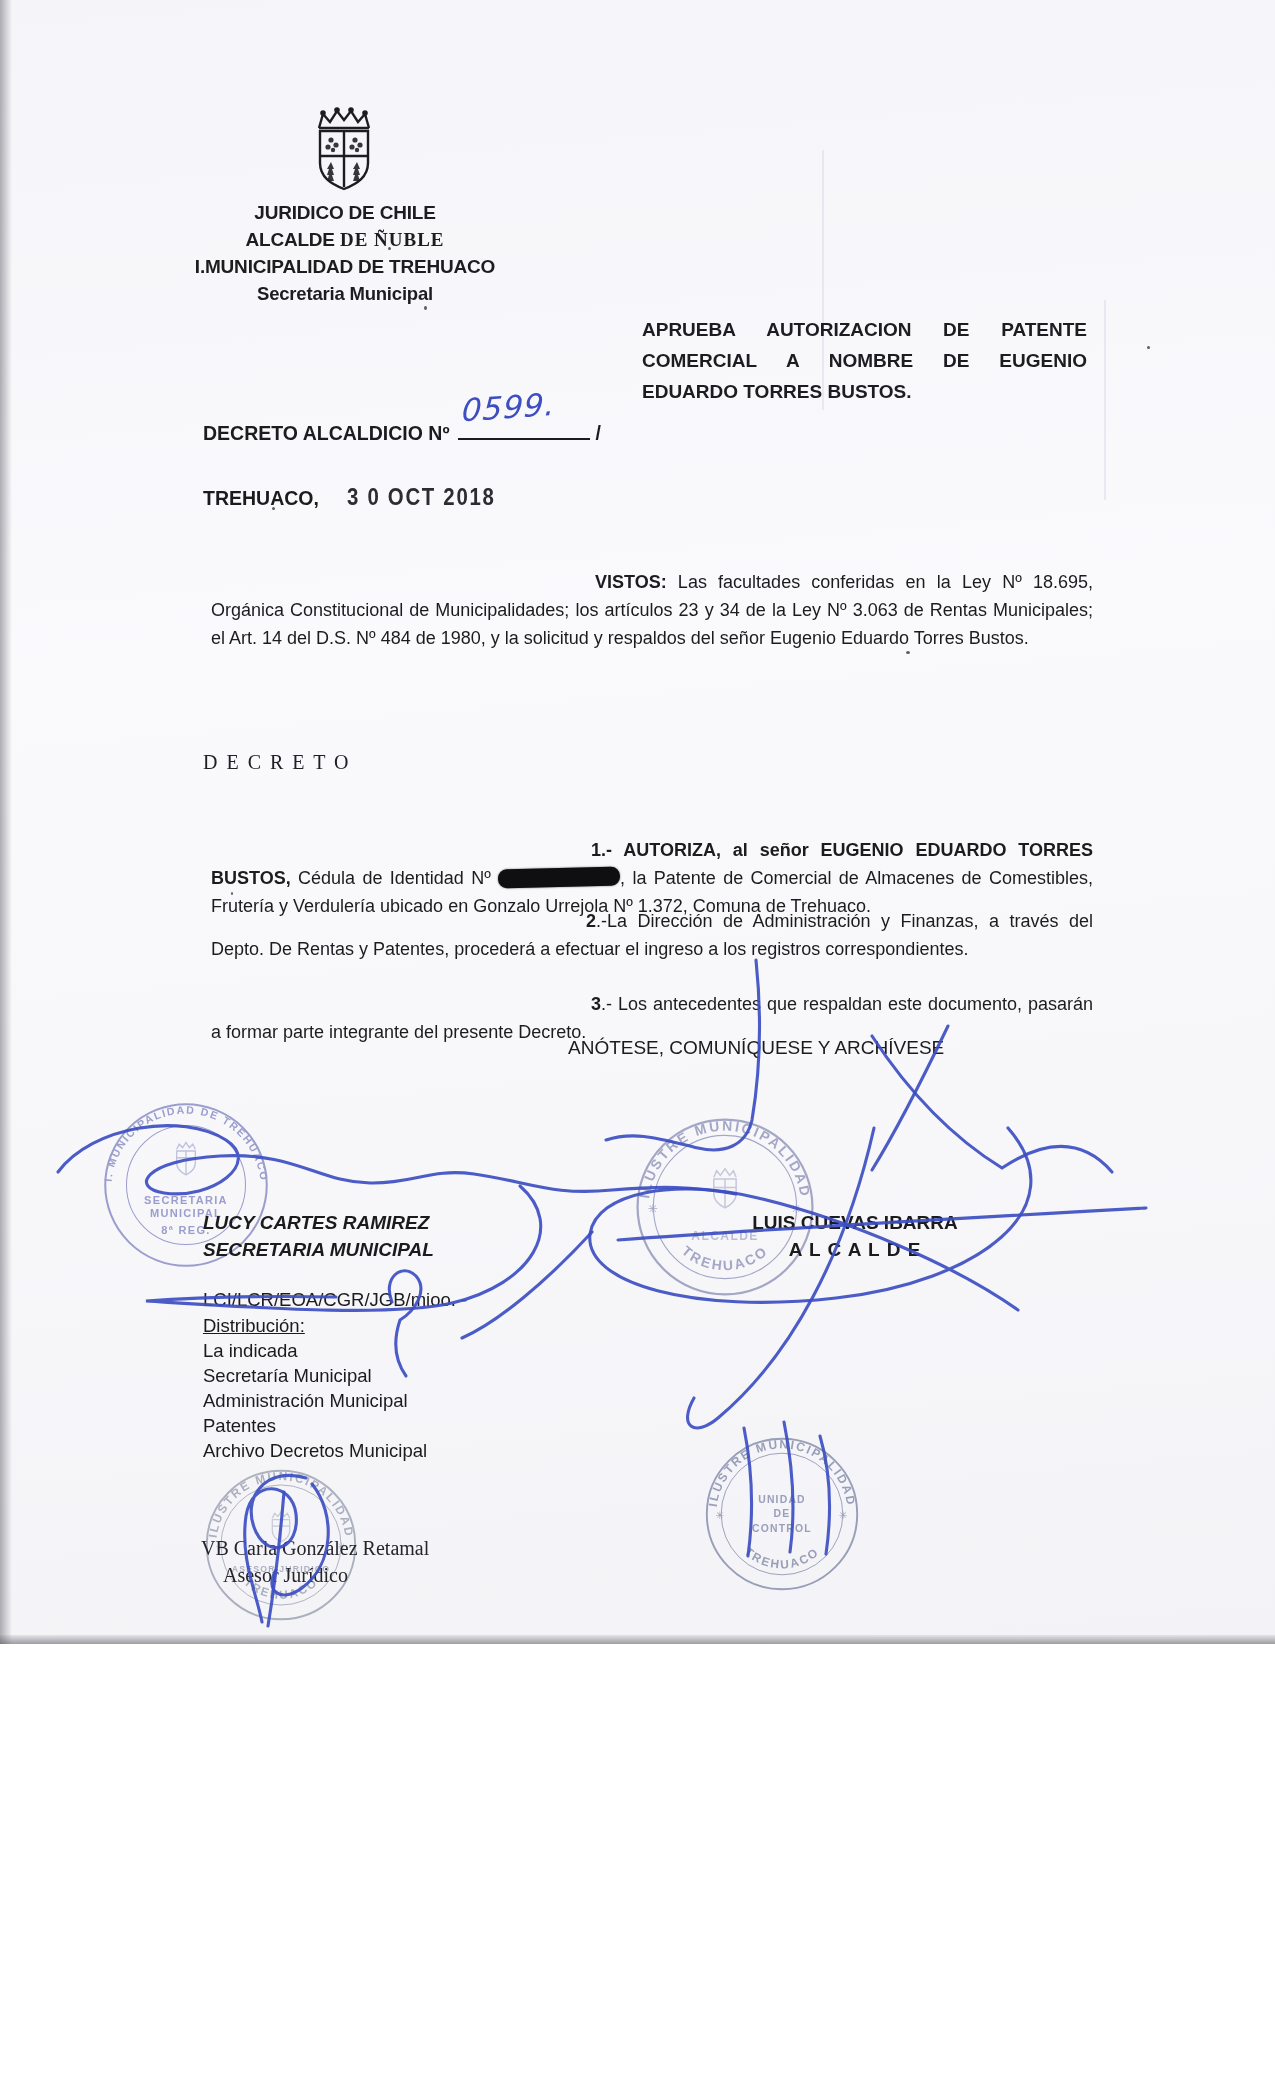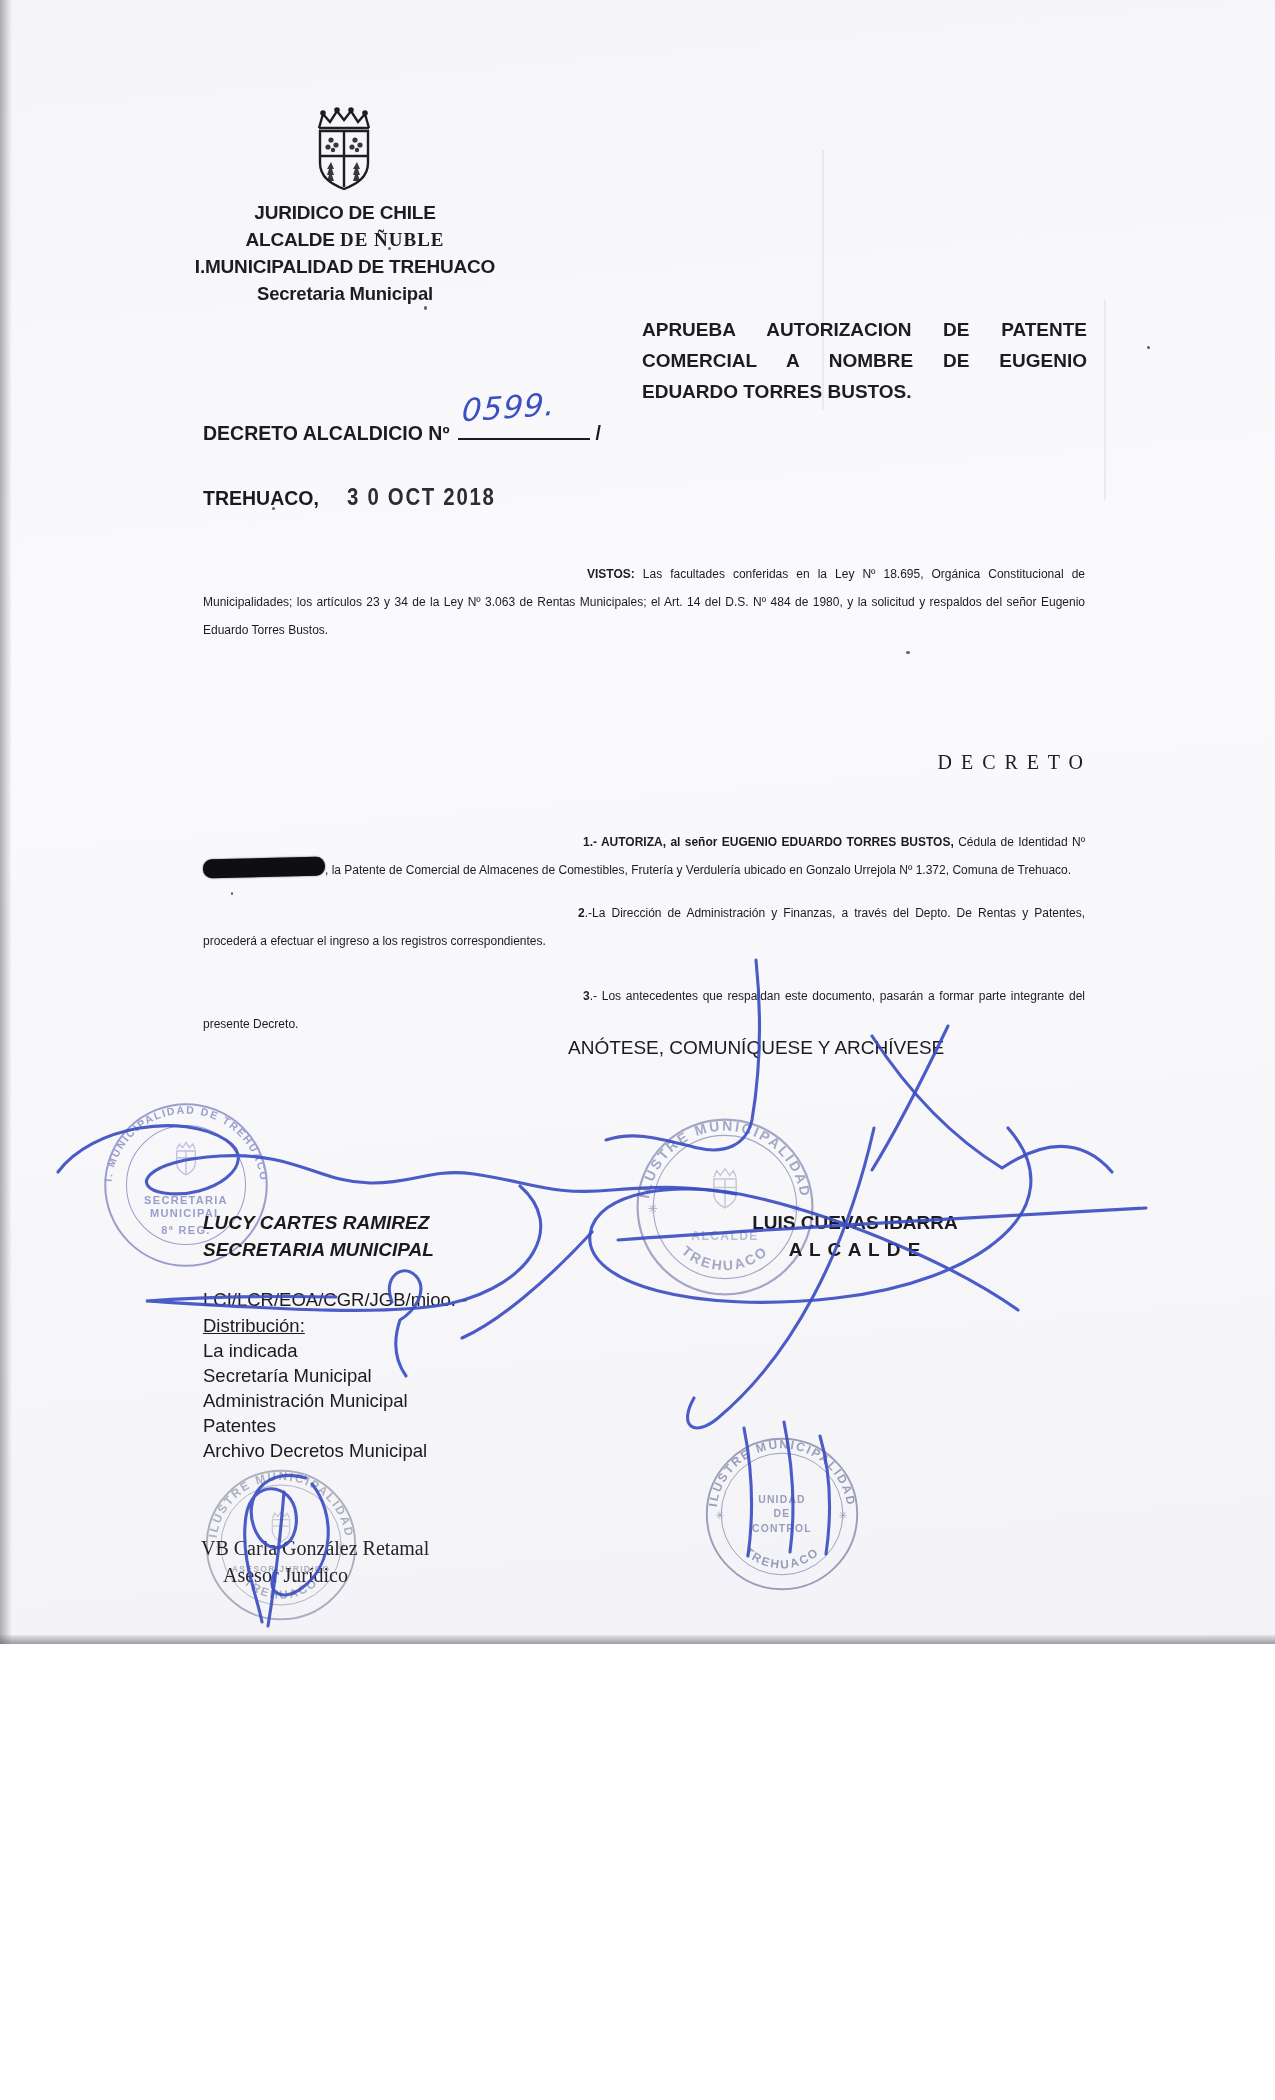--- a/index.html
+++ b/index.html
@@ -40,25 +40,25 @@
     font-family:"DejaVu Sans",sans-serif;font-style:italic;font-size:31px;font-weight:400;
     color:#3c4ec2;transform:rotate(-4deg) skewX(-8deg);letter-spacing:1px;}
   .slash{margin-left:6px;}
 
   
   .place{left:203px;top:487px;font-size:19.5px;font-weight:bold;}
   .datestamp{left:347px;top:483px;font-size:24px;font-weight:bold;letter-spacing:2px;
     color:#2c2c31;transform:scaleX(.85);transform-origin:left top;white-space:nowrap;}
 
   
-  .doc{position:absolute;left:203px;width:882px;margin:0;text-align:justify;
-    font-size:12px;line-height:28px;color:#1c1c1f;}
+  .doc{position:absolute;left:203px;width:882px;margin:8px;text-align:justify;
+    font-size:18px;line-height:28px;color:#1c1c1f;}
   .b{font-weight:bold;}
   #vistos{top:560px;text-indent:384px;}
-  .decreto-heading{left:203px;top:751px;width:882px;text-align:right;
+  .decreto-heading{left:203px;top:751px;width:882px;text-align:left;
     font-family:"Liberation Serif",serif;font-size:20px;letter-spacing:2px;color:#202024;}
   #art1{top:828px;text-indent:380px;}
   #art2{top:899px;text-indent:375px;}
   #art3{top:982px;text-indent:380px;}
   .redaction{display:inline-block;width:122px;height:19px;background:#0f0f12;
     border-radius:9px;transform:rotate(-1.4deg);vertical-align:-3px;
     box-shadow:0 0 2px rgba(0,0,0,.6);}
 
   .closing{left:568px;top:1037px;font-size:19px;font-weight:normal;white-space:nowrap;text-align:right;}
 

